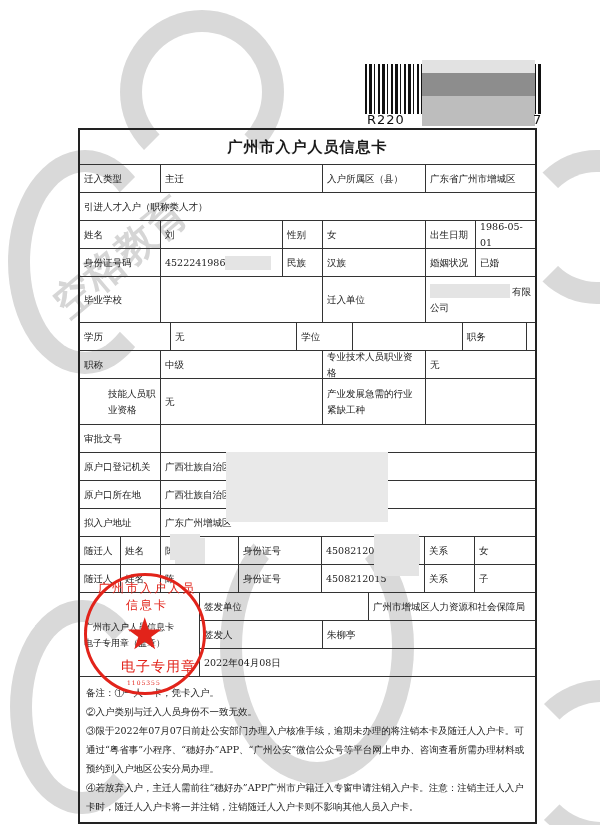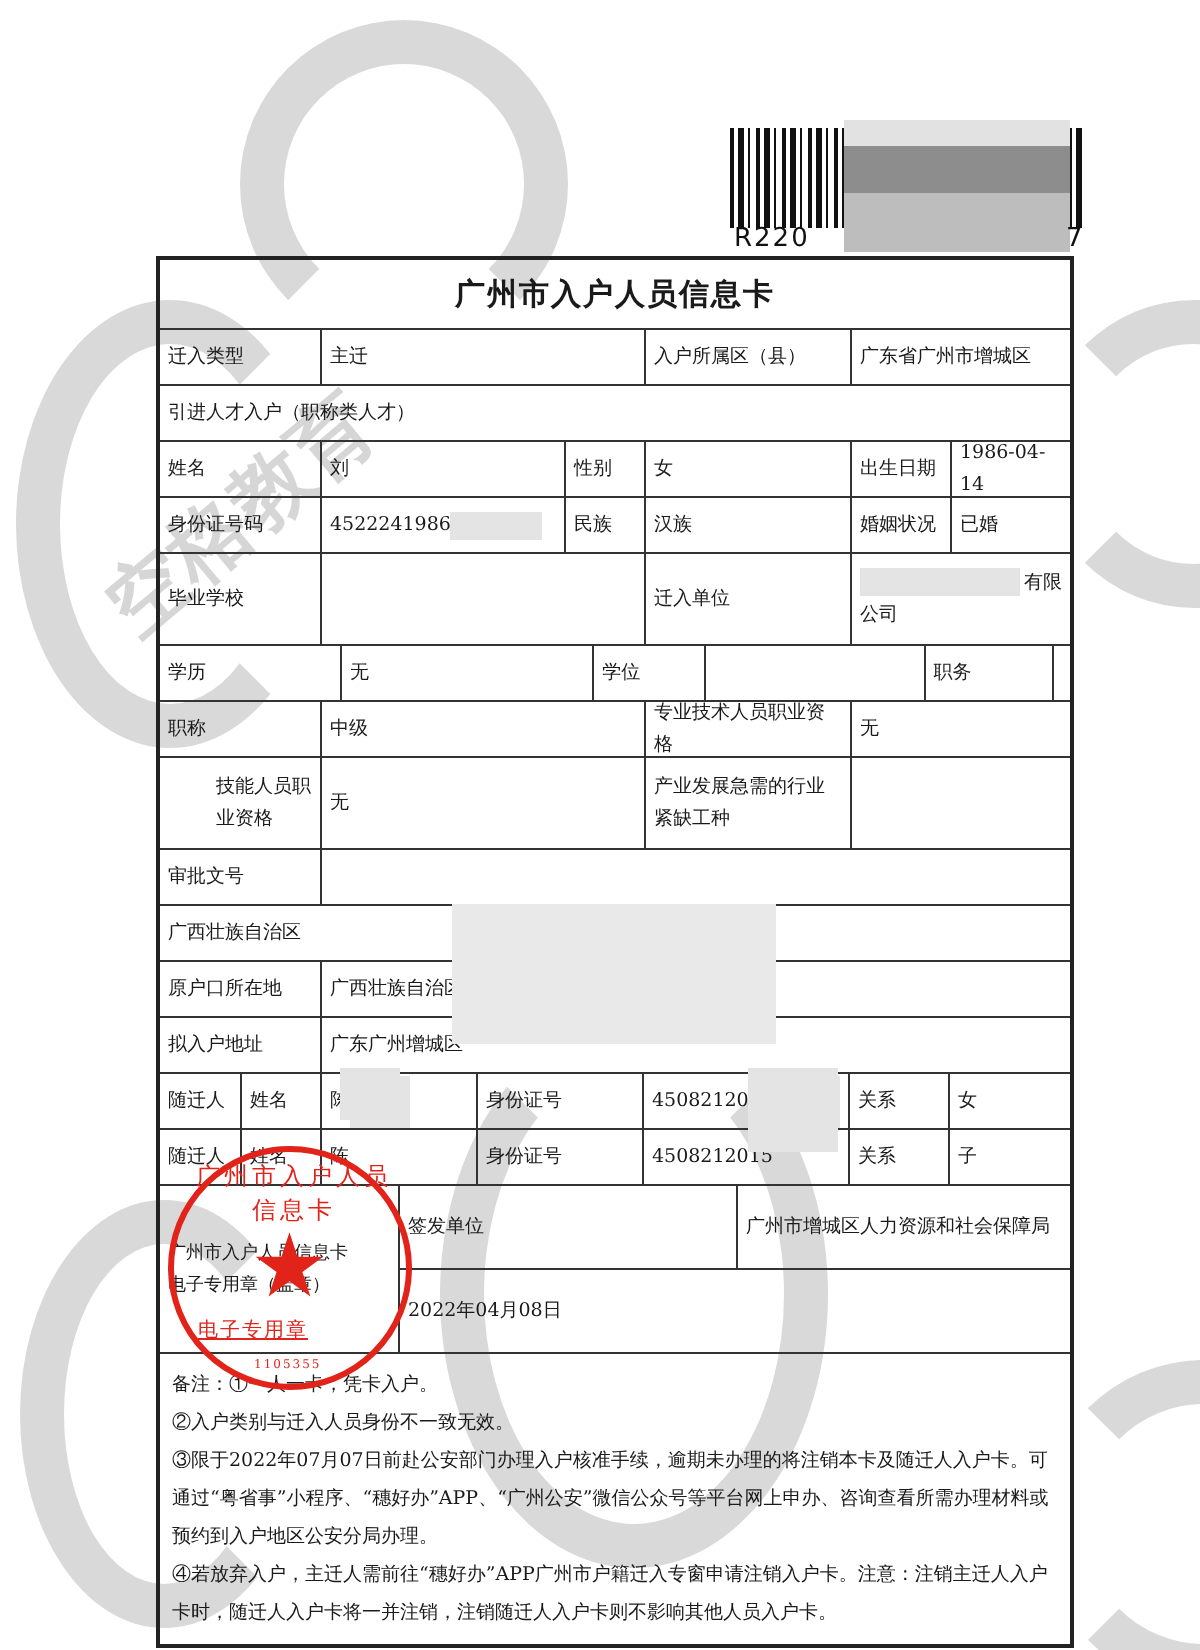--- a/index.html
+++ b/index.html
@@ -27,21 +27,21 @@
   .row { display: flex; border-top: 1px solid #333; box-sizing: border-box; }
   .row:first-child { border-top: none; }
   .cell { box-sizing: border-box; border-left: 1px solid #333; padding: 0 4px; font-size: 9.5px; display: flex; align-items: center; line-height: 16px; }
   .cell:first-child { border-left: none; }
   .title-row { height: 34px; justify-content: center; align-items: center; }
   .title { font-size: 15px; font-weight: bold; letter-spacing: 1px; }
   .redact { display: inline-block; background: #e4e4e4; height: 14px; }
   .redact-big { position: absolute; background: #e9e9e9; }
   .stamp { position: absolute; left: 84px; top: 573px; width: 122px; height: 122px; border: 3px solid #e2231a; border-radius: 50%; box-sizing: border-box; color: #e2231a; pointer-events: none; }
   .stamp-star { position: absolute; left: 38px; top: 36px; font-size: 44px; line-height: 44px; color: #e2231a; }
-  .stamp-bottom { position: absolute; left: 12px; top: 82px; font-size: 10px; letter-spacing: 1px; text-decoration: underline; }
+  .stamp-bottom { position: absolute; left: 34px; top: 82px; font-size: 14px; letter-spacing: 1px; }
   .stamp-arc { position: absolute; left: 6px; top: 4px; width: 108px; font-size: 12px; text-align: center; letter-spacing: 2px; }
   .stamp-num { position:absolute; left: 40px; top: 103px; font-size: 6px; letter-spacing: 1px;}
   .notes { padding: 6px 6px 6px 6px; font-size: 9.5px; line-height: 19px; }
   .notes p { margin: 0; }
 </style>
 </head>
 <body>
 
 <div class="wm wm-ring" style="left:8px; top:150px; width:110px; height:180px; border-right-color:transparent;"></div>
 <div class="wm wm-ring" style="left:120px; top:10px; width:120px; height:120px; border-bottom-color:transparent;"></div>
@@ -73,21 +73,21 @@
   <div class="row" style="height:28px;">
     <div class="cell" style="flex:1;">引进人才入户（职称类人才）</div>
   </div>
 
   <div class="row" style="height:28px;">
     <div class="cell" style="width:80px;">姓名</div>
     <div class="cell" style="width:122px;">刘</div>
     <div class="cell" style="width:40px;">性别</div>
     <div class="cell" style="width:103px;">女</div>
     <div class="cell" style="width:50px;">出生日期</div>
-    <div class="cell" style="flex:1;">1986-04-14</div>
+    <div class="cell" style="flex:1;">1986-05-01</div>
   </div>
 
   <div class="row" style="height:28px;">
     <div class="cell" style="width:80px;">身份证号码</div>
     <div class="cell" style="width:122px;">
       <span>4522241986</span>
       <span class="redact" style="width:46px;"></span>
     </div>
     <div class="cell" style="width:40px;">民族</div>
     <div class="cell" style="width:103px;">汉族</div>
@@ -130,20 +130,21 @@
     <div class="cell" style="width:103px;">产业发展急需的行业紧缺工种</div>
     <div class="cell" style="flex:1;"></div>
   </div>
 
   <div class="row" style="height:28px;">
     <div class="cell" style="width:80px;">审批文号</div>
     <div class="cell" style="flex:1;"></div>
   </div>
 
   <div class="row" style="height:28px;">
+    <div class="cell" style="width:80px;">原户口登记机关</div>
     <div class="cell" style="flex:1;">广西壮族自治区</div>
   </div>
 
   <div class="row" style="height:28px;">
     <div class="cell" style="width:80px;">原户口所在地</div>
     <div class="cell" style="flex:1;">广西壮族自治区</div>
   </div>
 
   <div class="row" style="height:28px;">
     <div class="cell" style="width:80px;">拟入户地址</div>
@@ -182,20 +183,24 @@
 
   <div class="row" style="height:84px;">
     <div class="cell" style="width:119px; flex-direction:column; align-items:flex-start; justify-content:center; font-size:9px;">
       <span>广州市入户人员信息卡</span>
       <span>电子专用章（盖章）</span>
     </div>
     <div style="flex:1; display:flex; flex-direction:column; border-left:1px solid #333;">
       <div style="display:flex; flex:1;gap:46px;">
         <div class="cell" style="width:122px; border-left:none;">签发单位</div>
         <div class="cell" style="flex:1;">广州市增城区人力资源和社会保障局</div>
+      </div>
+      <div style="display:flex; flex:1; border-top:1px solid #333;">
+        <div class="cell" style="width:122px; border-left:none;">签发人</div>
+        <div class="cell" style="flex:1;">朱柳亭</div>
       </div>
       <div style="display:flex; flex:1; border-top:1px solid #333;">
         <div class="cell" style="flex:1;">2022年04月08日</div>
       </div>
     </div>
   </div>
 
   <div class="row notes" style="display:block;">
     <p>备注：①一人一卡，凭卡入户。</p>
     <p>②入户类别与迁入人员身份不一致无效。</p>

